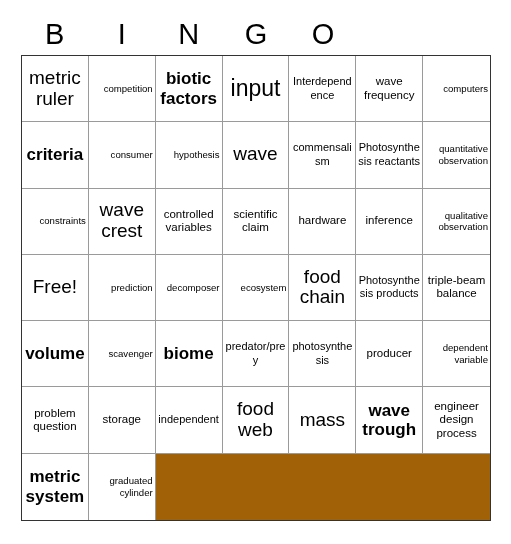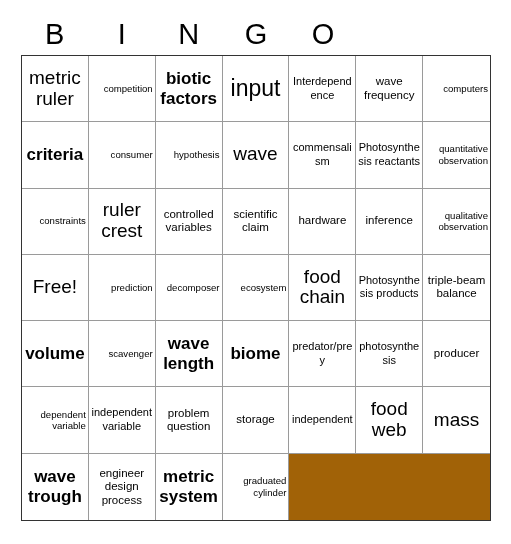--- a/index.html
+++ b/index.html
@@ -161,21 +161,21 @@
       <div class="bingo-cell">
         <span class="cell-text sz-xs">Photosynthesis reactants</span>
       </div>
       <div class="bingo-cell">
         <span class="cell-text sz-s">quantitative observation</span>
       </div>
       <div class="bingo-cell">
         <span class="cell-text sz-s">constraints</span>
       </div>
       <div class="bingo-cell">
-        <span class="cell-text sz-xl">ruler crest</span>
+        <span class="cell-text sz-xl">wave crest</span>
       </div>
       <div class="bingo-cell">
         <span class="cell-text sz-m">controlled variables</span>
       </div>
       <div class="bingo-cell">
         <span class="cell-text sz-m">scientific claim</span>
       </div>
       <div class="bingo-cell">
         <span class="cell-text sz-m">hardware</span>
       </div>
@@ -206,41 +206,35 @@
       <div class="bingo-cell">
         <span class="cell-text sz-m">triple-beam balance</span>
       </div>
       <div class="bingo-cell">
         <span class="cell-text sz-l">volume</span>
       </div>
       <div class="bingo-cell">
         <span class="cell-text sz-s">scavenger</span>
       </div>
       <div class="bingo-cell">
-        <span class="cell-text sz-l">wave length</span>
-      </div>
-      <div class="bingo-cell">
         <span class="cell-text sz-l">biome</span>
       </div>
       <div class="bingo-cell">
         <span class="cell-text sz-xs">predator/prey</span>
       </div>
       <div class="bingo-cell">
         <span class="cell-text sz-xs">photosynthesis</span>
       </div>
       <div class="bingo-cell">
         <span class="cell-text sz-m">producer</span>
       </div>
       <div class="bingo-cell">
         <span class="cell-text sz-s">dependent variable</span>
       </div>
       <div class="bingo-cell">
-        <span class="cell-text sz-xs">independent variable</span>
-      </div>
-      <div class="bingo-cell">
         <span class="cell-text sz-m">problem question</span>
       </div>
       <div class="bingo-cell">
         <span class="cell-text sz-m">storage</span>
       </div>
       <div class="bingo-cell">
         <span class="cell-text sz-xs">independent</span>
       </div>
       <div class="bingo-cell">
         <span class="cell-text sz-xl">food web</span>

